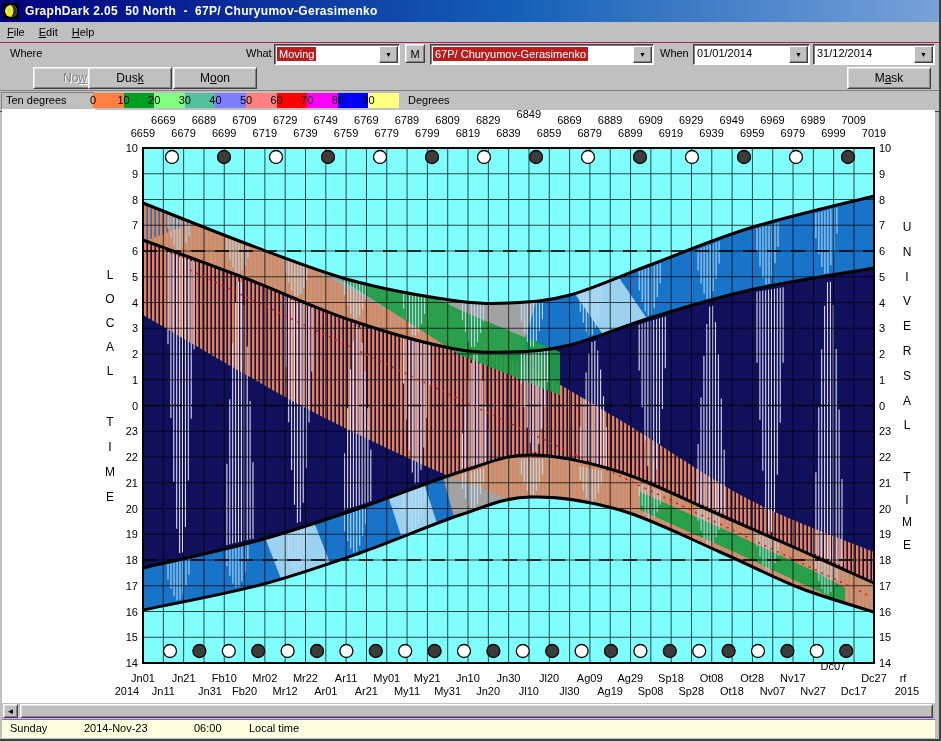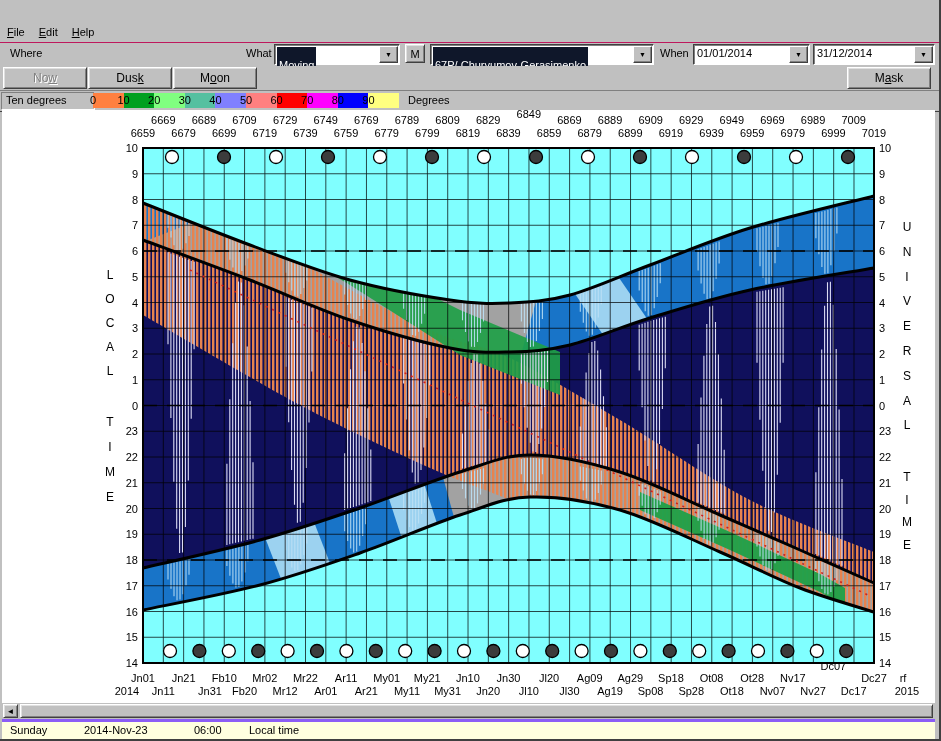--- a/index.html
+++ b/index.html
@@ -11,53 +11,62 @@
   .titlebar .ttext{color:#fff;font-weight:bold;font-size:12px;margin-left:6px;letter-spacing:.3px;white-space:pre;}
   .appicon{width:16px;height:16px;margin-left:3px;flex:0 0 auto;}
   .menubar{position:absolute;left:0;top:22px;width:941px;height:20px;background:#C0C0C0;
     border-bottom:6px solid #be185d;display:flex;align-items:center;}
   .menuitem{padding:2px 7px;}
   .toolbar{position:absolute;left:0;top:43px;width:941px;height:23px;background:#C0C0C0;}
   .tlabel{position:absolute;top:4px;}
   .combo{position:absolute;top:1px;height:19px;background:#fff;border:1px solid;
     border-color:#404040 #fff #fff #404040;box-shadow:inset 1px 1px 0 #808080;}
   .combo .val{position:absolute;left:3px;top:2px;white-space:nowrap;overflow:hidden;right:20px;}
-  .combo .val.sel{background:#0f172a;color:#fff;padding:12px 2px;left:2px;display:inline-block;right:auto;max-width:calc(100% - 22px);}
+  .combo .val.sel{background:#b91c1c;color:#fff;padding:1px 2px;left:2px;display:inline-block;right:auto;max-width:calc(100% - 22px);}
   .drop{position:absolute;right:1px;top:1px;width:17px;bottom:1px;background:#C0C0C0;
     border:1px solid;border-color:#fff #404040 #404040 #fff;box-shadow:inset -1px -1px 0 #808080;
     display:flex;align-items:center;justify-content:center;font-size:7px;}
   .btn95{background:#C0C0C0;border:1px solid;border-color:#fff #404040 #404040 #fff;
     box-shadow:inset 1px 1px 0 #dfdfdf, inset -1px -1px 0 #808080;
     display:flex;align-items:center;justify-content:center;box-sizing:border-box;}
   .btnrow{position:absolute;left:0;top:66px;width:941px;height:24px;background:#C0C0C0;border-bottom:1px solid #fff;}
   .bigbtn{position:absolute;top:1px;height:22px;font-size:12px;}
-  .disabled{color:#808080;text-shadow:1px 1px 0 #fff;}
+  .disabled{color:#808080;text-shadow:1px 1px 0 #fff;margin-left:30px;}
   .legendrow{position:absolute;left:0;top:90px;width:941px;height:20px;background:#C0C0C0;
     border-top:1px solid #808080;border-bottom:1px solid #404040;}
   .tendeg{position:absolute;left:1px;top:1px;width:88px;height:16px;border:1px solid;
     border-color:#808080 #fff #fff #808080;padding-left:4px;line-height:15px;}
   #legend-bar{position:absolute;left:93px;top:2px;height:15px;display:flex;}
   #legend-bar div{height:15px;}
   .legtick{position:absolute;top:2px;width:20px;text-align:center;line-height:15px;}
   .degrees{position:absolute;left:408px;top:3px;}
   .canvas{position:absolute;left:2px;top:110px;width:933px;height:593px;background:#fff;}
   .axlabel{position:absolute;width:36px;text-align:center;white-space:nowrap;}
   .hourlabel{position:absolute;width:26px;}
   .axletter{position:absolute;width:12px;text-align:center;font-size:12px;}
   .hscroll{position:absolute;left:2px;top:703px;width:933px;height:16px;background:#C0C0C0;}
   .statusbar{position:absolute;left:2px;top:719px;width:933px;height:18px;background:#FFFFDF;
-    border-top:3px solid #8b5cf6;}
+    border-top:1px solid #8b5cf6;}
   .statusbar span{position:absolute;top:2px;}
   u{text-decoration:underline;}
 </style>
 </head>
 <body>
 
 <div id="window">
 
+  <div class="titlebar">
+    <svg class="appicon" viewBox="0 0 16 16">
+      <rect x="0" y="0" width="16" height="16" fill="#000000"></rect>
+      <circle cx="8" cy="8" r="6" fill="#FFE818"></circle>
+      <path d="M8 2 A6 6 0 0 1 8 14 A8.5 8.5 0 0 0 8 2 Z" fill="#203050"></path>
+      <circle cx="6" cy="7" r="1.4" fill="#70E8E8"></circle>
+    </svg>
+    <span class="ttext">GraphDark 2.05  50 North  -  67P/ Churyumov-Gerasimenko</span>
+  </div>
 
   <div class="menubar">
       <span class="menuitem"><u>F</u>ile</span>
       <span class="menuitem"><u>E</u>dit</span>
       <span class="menuitem"><u>H</u>elp</span>
     </div>
 
   <div class="toolbar">
     <span class="tlabel" style="left:10px">Where</span>
     <span class="tlabel" style="left:246px">What</span>

